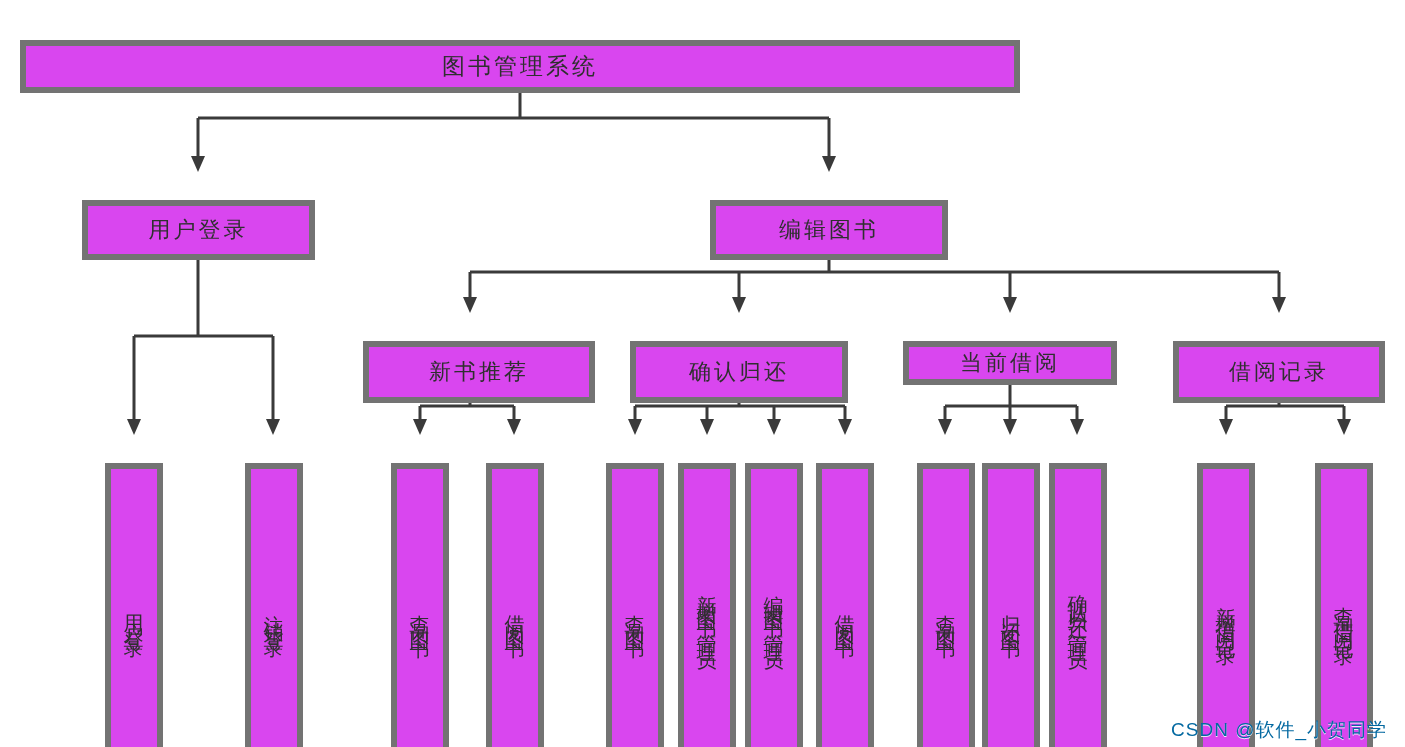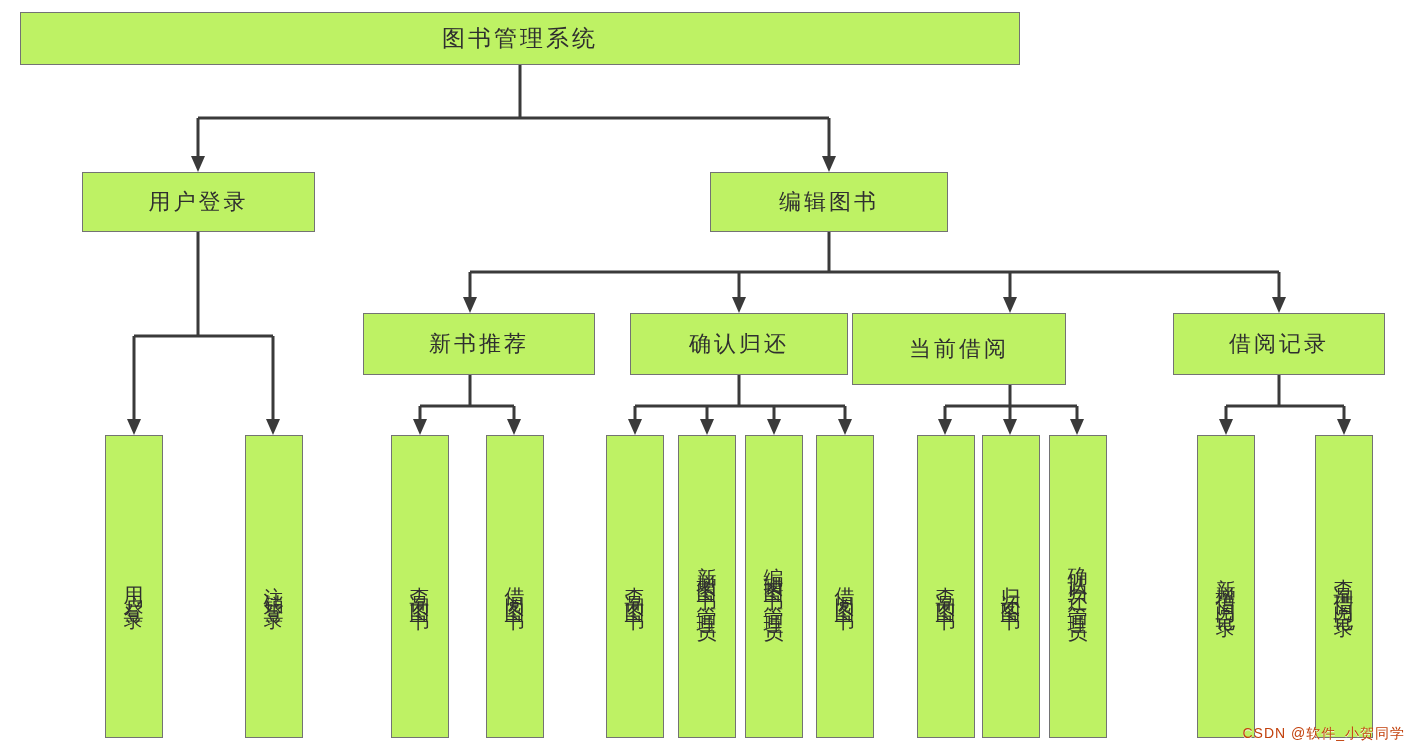--- a/index.html
+++ b/index.html
@@ -18,42 +18,43 @@
   .wires {
     position: absolute;
     left: 0; top: 0;
     width: 1405px;
     height: 747px;
     z-index: 1;
   }
   .box {
     position: absolute;
     box-sizing: border-box;
-    border: 1px solid #737373;
-    background: #bef264;
+    border: 6px solid #737373;
+    background: #d946ef;
     color: #2f2f2f;
     display: flex;
     align-items: center;
     justify-content: center;
     z-index: 2;
+    margin-top: 28px;
   }
   .hbox {
     font-size: 22px;
     letter-spacing: 3px;
     white-space: nowrap;
   }
   .root {
     left: 20px; top: 12px; width: 1000px; height: 53px;
     font-size: 23px;
   }
   .n-userlogin  { left:  82px; top: 172px; width: 233px; height: 60px; }
   .n-bookmgmt   { left: 710px; top: 172px; width: 238px; height: 60px; }
   .n-newbook    { left: 363px; top: 313px; width: 232px; height: 62px; }
   .n-bookborrow { left: 630px; top: 313px; width: 218px; height: 62px; }
-  .n-current    { left: 852px; top: 313px; width: 214px; height: 72px; }
+  .n-current    { left: 903px; top: 313px; width: 214px; height: 44px; }
   .n-records    { left: 1173px; top: 313px; width: 212px; height: 62px; }
   .leaf {
     top: 435px;
     width: 58px;
     height: 303px;
     writing-mode: vertical-rl;
     text-orientation: mixed;
     font-size: 20px;
     letter-spacing: 8px;
     line-height: 1;
@@ -66,26 +67,26 @@
   .lf5  { left: 678px; }
   .lf6  { left: 745px; }
   .lf7  { left: 816px; }
   .lf8  { left: 917px; }
   .lf9  { left: 982px; }
   .lf10 { left: 1049px; }
   .lf11 { left: 1197px; }
   .lf12 { left: 1315px; }
   .watermark {
     position: absolute;
-    right: 0;
+    right: 18px;
     bottom: 4px;
     z-index: 5;
-    font-size: 14px;
+    font-size: 19px;
     letter-spacing: 1px;
-    color: #c2410c;
+    color: #0369a1;
     text-shadow: 0 1px 0 rgba(255,255,255,0.85);
     white-space: nowrap;
   }
 </style>
 </head>
 <body>
 
 <div class="stage">
 
   <svg class="wires" viewBox="0 0 1405 747" xmlns="http://www.w3.org/2000/svg" aria-hidden="true">

